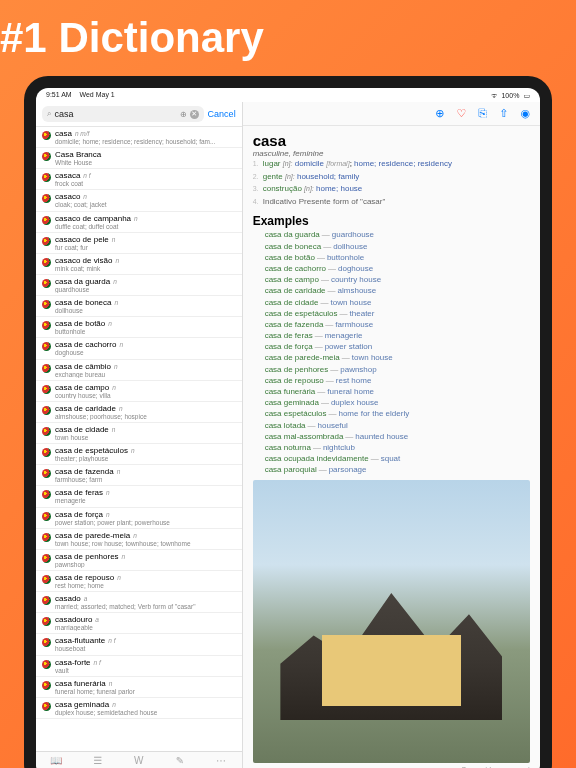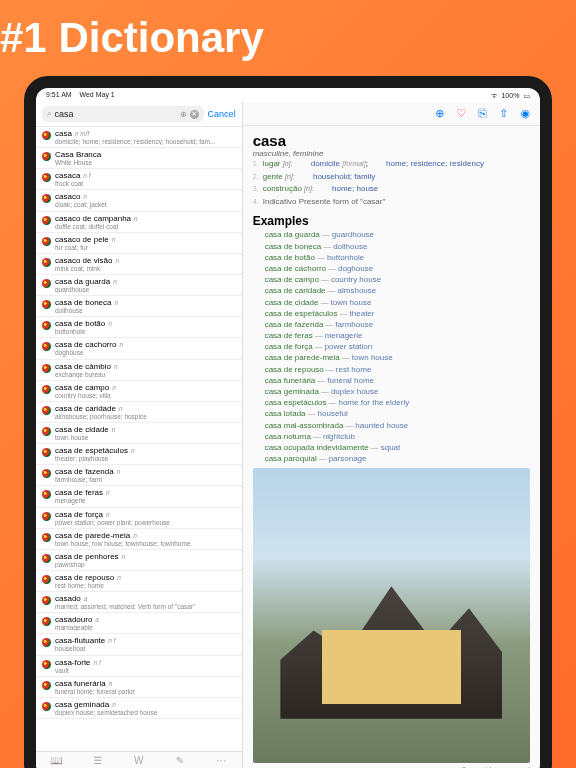--- a/index.html
+++ b/index.html
@@ -36,21 +36,21 @@
 .tb-icon { color: #007aff; font-size: 11px; }
 .heart { color: #ff3b30; }
 .detail { flex: 1; padding: 6px 10px 0; overflow: hidden; display: flex; flex-direction: column; }
 .detail-word { font-size: 15px; font-weight: 600; color: #000; }
 .detail-gender { font-size: 8px; color: #666; font-style: italic; }
 .sense { font-size: 8px; line-height: 1.45; margin-bottom: 1px; }
 .sense .num { color: #bbb; margin-right: 2px; font-size: 7px; }
 .pt-word { color: #3a7a3a; }
 .pt-gram { color: #888; font-style: italic; font-size: 7px; }
 .formal { color: #999; font-style: italic; font-size: 7px; }
-.en-word { color: #3b5fab; margin-left: 16px; }
+.en-word { color: #3b5fab; }
 .sense-plain { color: #666; }
 .examples-h { font-size: 12px; font-weight: 600; margin: 6px 0 1px; }
 .ex { font-size: 8px; line-height: 1.4; margin-left: 12px; }
 .ex .pt { color: #3a7a3a; }
 .ex .dash { color: #999; margin: 0 2px; }
 .ex .en { color: #5a7aaf; }
 .photo { margin-top: 4px; flex: 1; border-radius: 2px; overflow: hidden; position: relative; background: linear-gradient(180deg, #b8d4e8 0%, #cfe2ee 30%, #8a9a7e 60%, #6b7a5e 100%); }
 .photo::before { content:""; position:absolute; left:10%; right:10%; top:35%; bottom:15%; background: linear-gradient(180deg, #4a4540 0%, #3a3530 60%, #2a2520 100%); clip-path: polygon(0% 60%, 15% 40%, 30% 55%, 50% 10%, 70% 50%, 85% 25%, 100% 55%, 100% 100%, 0% 100%); }
 .photo::after { content:""; position:absolute; left:25%; right:25%; top:55%; bottom:20%; background:#e8c878; }
 .suggest { text-align: right; font-size: 7px; color: #999; padding: 3px 10px; }
@@ -417,20 +417,21 @@
               <div class="ex"><span class="pt">casa de botão</span><span class="dash">—</span><span class="en">buttonhole</span></div>
               <div class="ex"><span class="pt">casa de cachorro</span><span class="dash">—</span><span class="en">doghouse</span></div>
               <div class="ex"><span class="pt">casa de campo</span><span class="dash">—</span><span class="en">country house</span></div>
               <div class="ex"><span class="pt">casa de caridade</span><span class="dash">—</span><span class="en">almshouse</span></div>
               <div class="ex"><span class="pt">casa de cidade</span><span class="dash">—</span><span class="en">town house</span></div>
               <div class="ex"><span class="pt">casa de espetáculos</span><span class="dash">—</span><span class="en">theater</span></div>
               <div class="ex"><span class="pt">casa de fazenda</span><span class="dash">—</span><span class="en">farmhouse</span></div>
               <div class="ex"><span class="pt">casa de feras</span><span class="dash">—</span><span class="en">menagerie</span></div>
               <div class="ex"><span class="pt">casa de força</span><span class="dash">—</span><span class="en">power station</span></div>
               <div class="ex"><span class="pt">casa de parede-meia</span><span class="dash">—</span><span class="en">town house</span></div>
+              <div class="ex"><span class="pt">casa de penhores</span><span class="dash">—</span><span class="en">pawnshop</span></div>
               <div class="ex"><span class="pt">casa de repouso</span><span class="dash">—</span><span class="en">rest home</span></div>
               <div class="ex"><span class="pt">casa funerária</span><span class="dash">—</span><span class="en">funeral home</span></div>
               <div class="ex"><span class="pt">casa geminada</span><span class="dash">—</span><span class="en">duplex house</span></div>
               <div class="ex"><span class="pt">casa espetáculos</span><span class="dash">—</span><span class="en">home for the elderly</span></div>
               <div class="ex"><span class="pt">casa lotada</span><span class="dash">—</span><span class="en">houseful</span></div>
               <div class="ex"><span class="pt">casa mal-assombrada</span><span class="dash">—</span><span class="en">haunted house</span></div>
               <div class="ex"><span class="pt">casa noturna</span><span class="dash">—</span><span class="en">nightclub</span></div>
               <div class="ex"><span class="pt">casa ocupada indevidamente</span><span class="dash">—</span><span class="en">squat</span></div>
               <div class="ex"><span class="pt">casa paroquial</span><span class="dash">—</span><span class="en">parsonage</span></div>
             </div>

